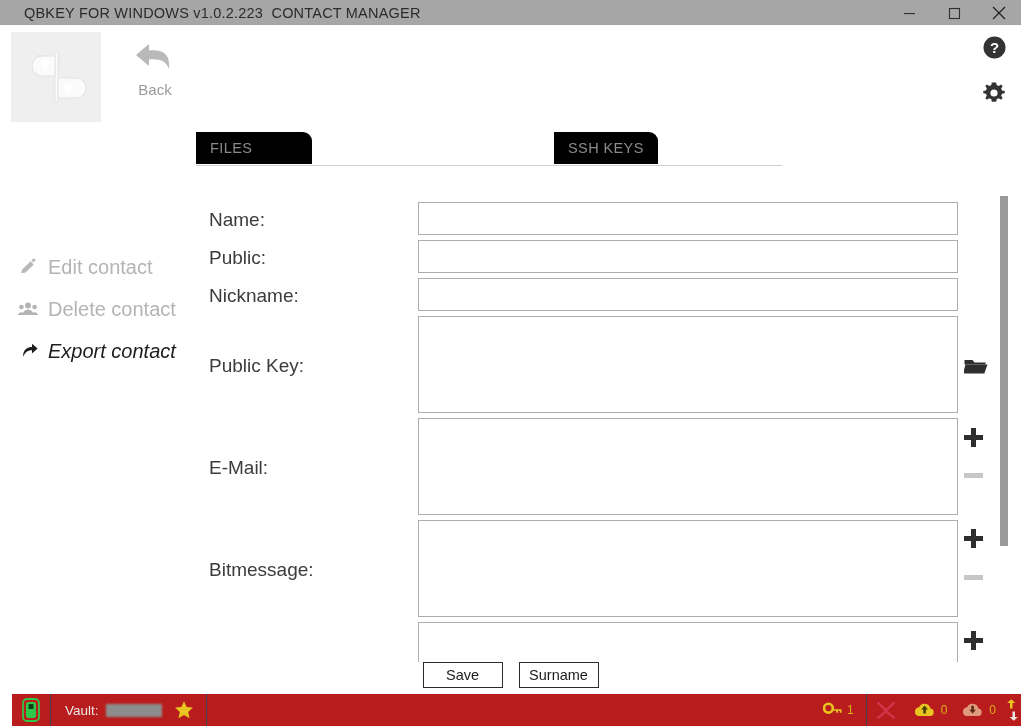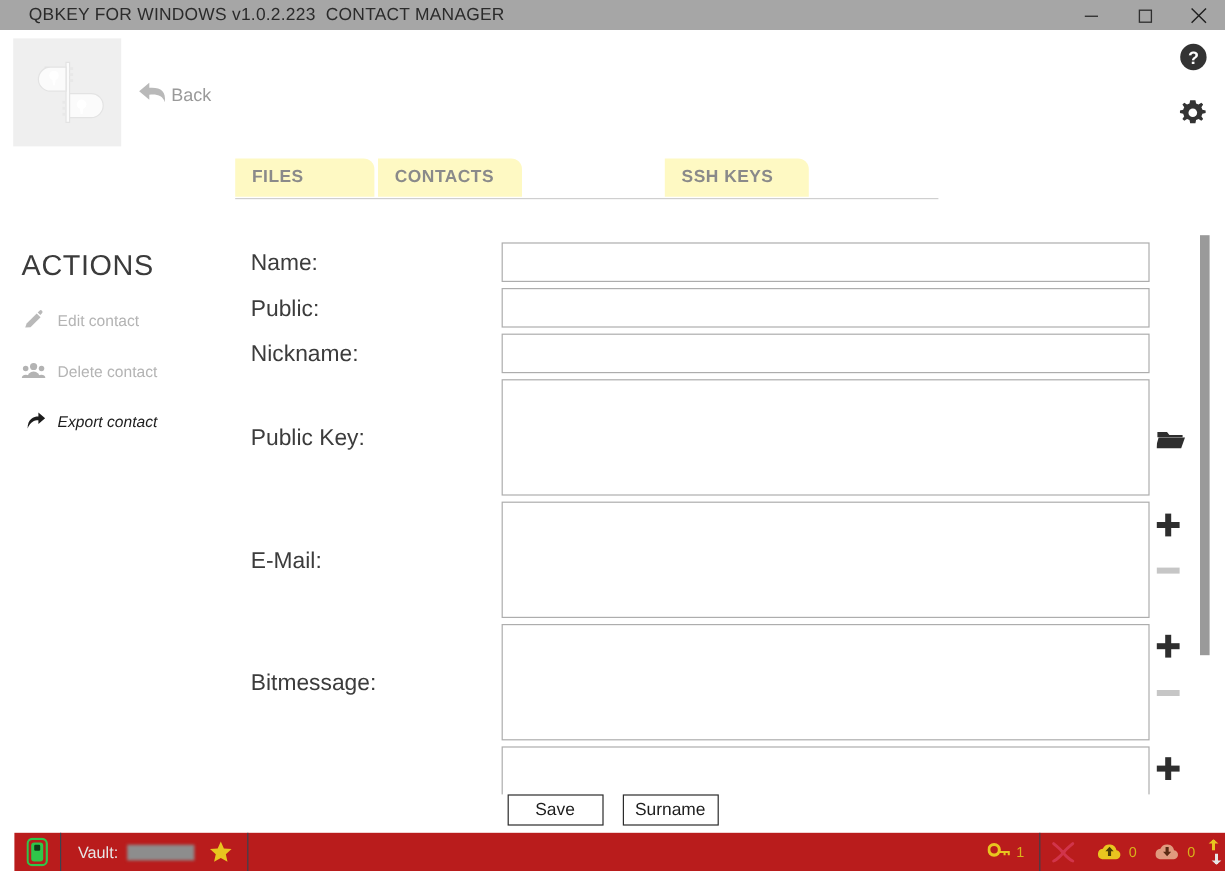--- a/index.html
+++ b/index.html
@@ -42,47 +42,46 @@
     width: 1021px; height: 107px;
     background: #ffffff;
   }
   .logo-box {
     position: absolute; left: 11px; top: 7px;
     width: 90px; height: 90px;
     background: #efefef;
     display: flex; align-items: center; justify-content: center;
   }
   .back-btn {
-    position: absolute; left: 114px; top: 13px;
+    position: absolute; left: 124px; top: 13px;
     width: 62px; height: 80px;
-    display: flex; flex-direction: row; align-items: center;
+    display: flex; flex-direction: column; align-items: center;
     cursor: default;
   }
   .back-label {
     margin-top: 3px;
     font-size: 15px; color: #9a9a9a;
   }
   .corner-icons {
     position: absolute; right: 14px; top: 10px;
     display: flex; flex-direction: column; align-items: center; gap: 16px;
   }
   .corner-icon { cursor: default; }
 
   
   .tabstrip {
     position: absolute; left: 196px; top: 132px;
     width: 586px; height: 34px;
   }
   .tab {
     position: absolute; top: 0; height: 32px;
-    background: #fef9c3;
+    background: #000000;
     border-top-right-radius: 9px;
     display: flex; align-items: center;
     cursor: default;
-    font-weight: bold;
   }
   .tab span {
     font-size: 14.5px; color: #8a8a8a;
     padding-left: 14px; letter-spacing: .4px;
     white-space: nowrap;
   }
   .tab-underline {
     position: absolute; left: 0; top: 33px;
     width: 586px; height: 1px;
     background: #cfcfcf;
@@ -97,21 +96,21 @@
     position: absolute; left: 18px; top: 18px;
     font-size: 24px; color: #3b3b3b; font-weight: 300;
     letter-spacing: .5px;
   }
   .action-item {
     position: absolute; left: 18px;
     display: flex; align-items: center; gap: 10px;
     height: 22px; cursor: default;
   }
   .action-item .ai-icon { width: 20px; display: flex; justify-content: center; }
-  .action-label { font-size: 13px; }
+  .action-label { font-size: 20px; }
   .action-item.disabled .action-label { color: #b4b4b4; }
   .action-item.enabled  .action-label { color: #1d1d1d; font-style: italic; }
 
   
   .form-area {
     position: absolute; left: 196px; top: 194px;
     width: 805px; height: 470px;
     overflow: hidden;
   }
   .form-label {
@@ -273,31 +272,27 @@
         <circle cx="13" cy="13" r="3.6" fill="#ffffff"></circle>
       </svg>
     </div>
   </div>
 </div>
 
 <div class="tabstrip">
   <div class="tab" style="left:0px; width:116px;">
     <span>FILES</span>
   </div>
-  <div class="tab" style="left:119px; width:120px;">
-    <span>CONTACTS</span>
-  </div>
-  <div class="tab" style="left:358px; width:120px;text-align:center;">
+  <div class="tab" style="left:358px; width:104px;text-align:center;">
     <span>SSH KEYS</span>
   </div>
   <div class="tab-underline"></div>
 </div>
 
 <div class="sidebar">
-  <div class="actions-title">ACTIONS</div>
 
   <div class="action-item disabled" style="top:66px;">
     <span class="ai-icon">
       <svg width="18" height="18" viewBox="0 0 18 18">
         <path d="M2 15 L3.2 11.6 L11.6 3.2 L14.8 6.4 L6.4 14.8 Z" fill="#b9b9b9"></path>
         <path d="M12.4 2.4 L13.9 0.9 A1.4 1.4 0 0 1 16 3 L14.6 4.5 Z" fill="#b9b9b9"></path>
       </svg>
     </span>
     <span class="action-label">Edit contact</span>
   </div>

